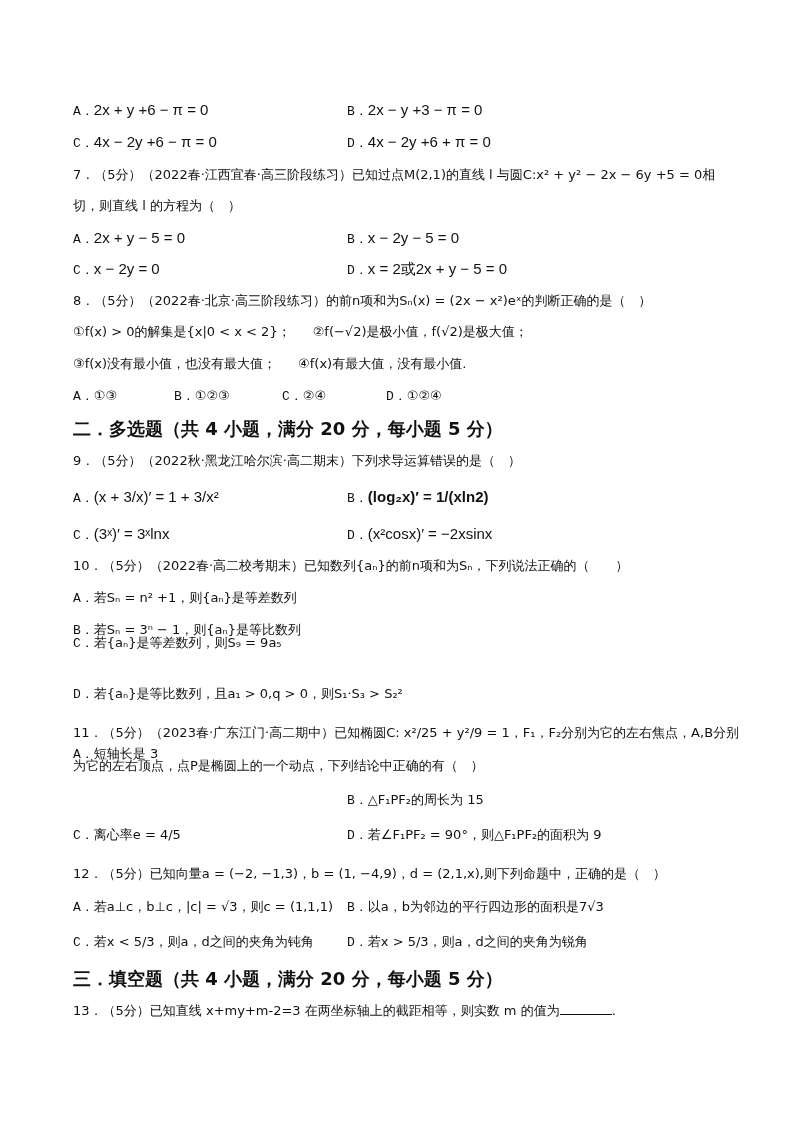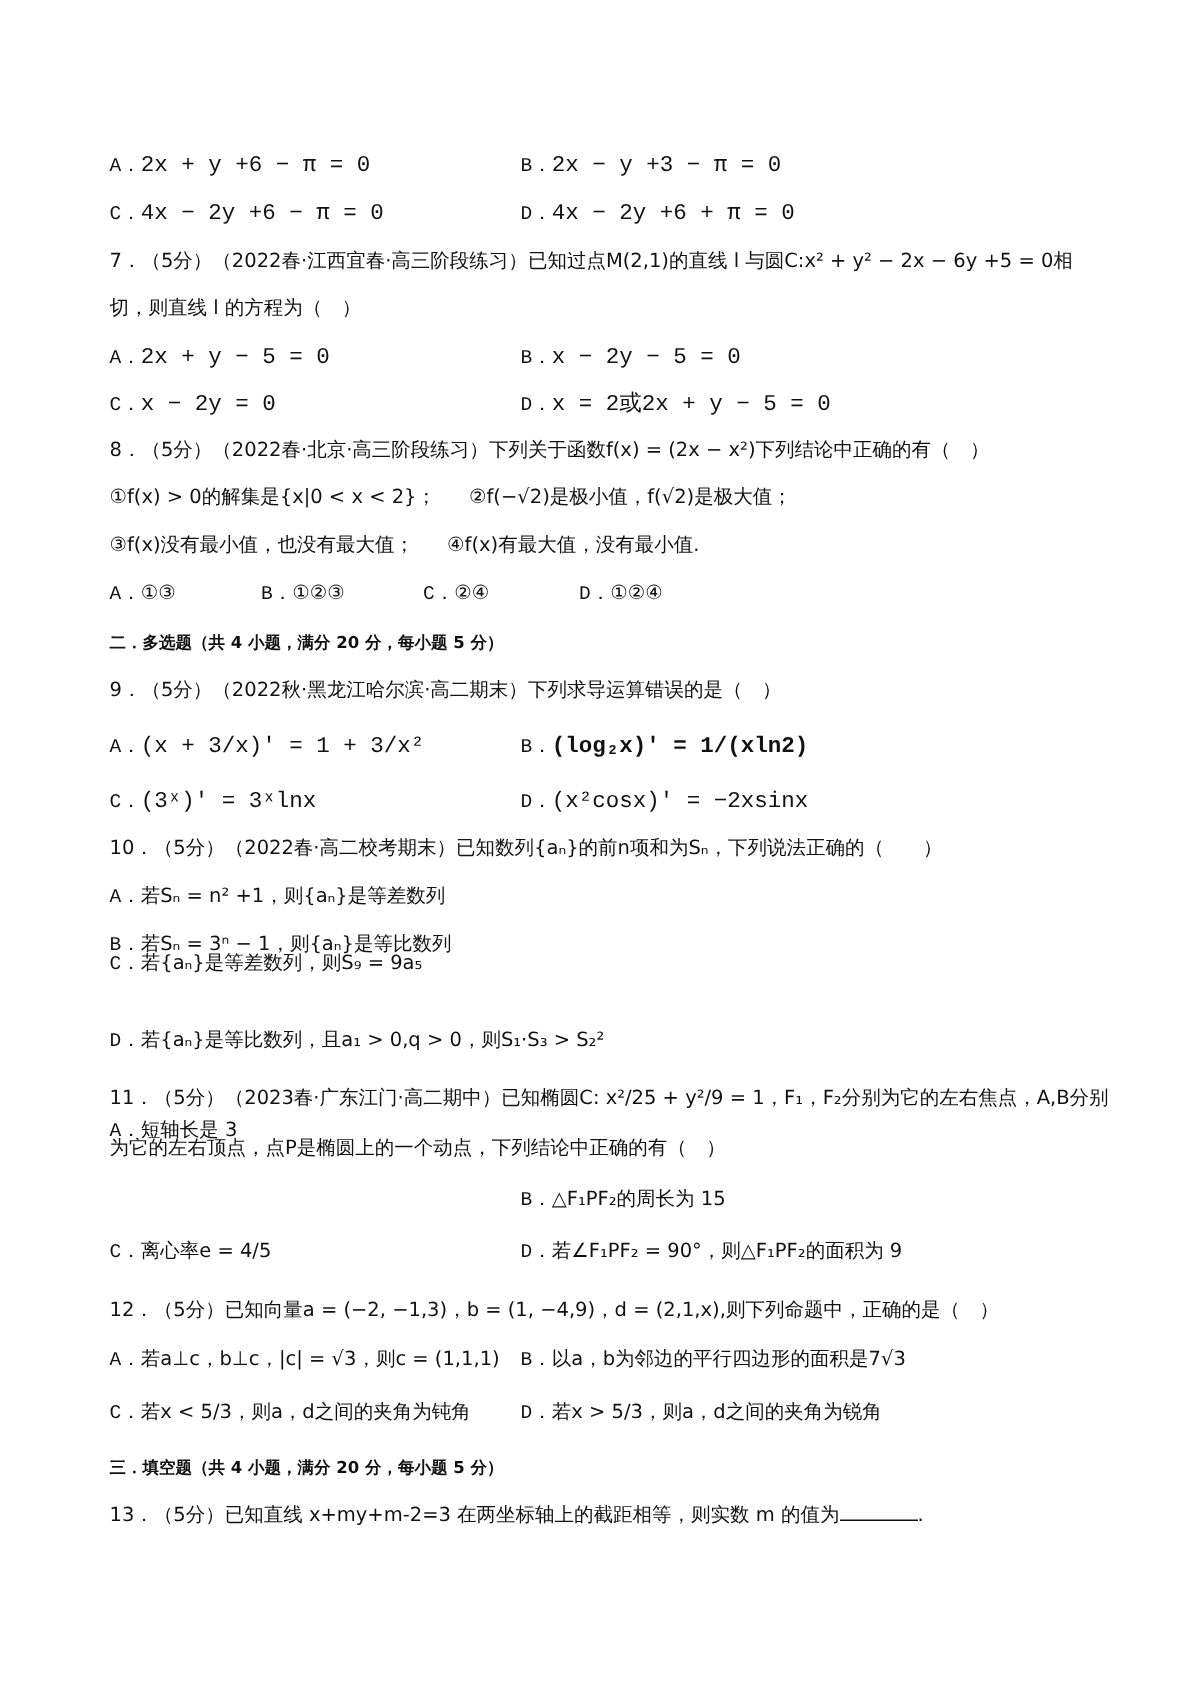--- a/index.html
+++ b/index.html
@@ -2,23 +2,23 @@
 <html><head>
 <meta charset="utf-8">
 <style>
   html, body { margin:0; padding:0; background:#ffffff; }
   body { width:794px; height:1123px; position:relative; overflow:hidden;
          font-family:"DejaVu Serif","Liberation Serif", serif; color:#111; font-size:13.5px; }
   .line { position:absolute; left:73px; white-space:nowrap; line-height:20px; }
   .col2 { position:absolute; left:347px; white-space:nowrap; line-height:20px; }
   .opt { font-family:"Liberation Mono","DejaVu Sans Mono", monospace; font-size:13px; }
   .cn { font-family:"DejaVu Sans","Liberation Sans", sans-serif; font-size:13px;text-align:center; }
-  .m { font-family:Liberation Mono, monospace; font-size:15px; }
+  .m { font-family:Liberation Sans, sans-serif; font-size:15px; }
   .b { font-weight:bold; }
-  .sec { font-family:"DejaVu Sans","Liberation Sans", sans-serif; font-size:11px; font-weight:bold; }
+  .sec { font-family:"DejaVu Sans","Liberation Sans", sans-serif; font-size:18px; font-weight:bold; }
   .blank { display:inline-block; width:52px; border-bottom:1px solid #111; height:12px; vertical-align:baseline; }
 </style>
 </head>
 <body>
 
 <div class="line" style="top:100px">
   <span class="opt">A．</span><span class="m">2x + y +6 − π = 0</span>
 </div>
 <div class="col2" style="top:100px">
   <span class="opt">B．</span><span class="m">2x − y +3 − π = 0</span>
@@ -43,21 +43,21 @@
   <span class="opt">B．</span><span class="m">x − 2y − 5 = 0</span>
 </div>
 <div class="line" style="top:259px">
   <span class="opt">C．</span><span class="m">x − 2y = 0</span>
 </div>
 <div class="col2" style="top:259px">
   <span class="opt">D．</span><span class="m">x = 2或2x + y − 5 = 0</span>
 </div>
 
 <div class="line cn" style="top:291px">
-  <span>8．</span><span>（5分）</span><span>（2022春·北京·高三阶段练习）</span><span>下列关于函数f(x) = (2x − x²)下列结论中正确的有（　）</span>
+  <span>8．</span><span>（5分）</span><span>（2022春·北京·高三阶段练习）</span><span>的前n项和为Sₙ(x) = (2x − x²)eˣ的判断正确的是（　）</span>
 </div>
 <div class="line cn" style="top:322px">
   <span>①f(x) &gt; 0的解集是{x|0 &lt; x &lt; 2}；</span><span style="display:inline-block;width:22px"></span><span>②f(−√2)是极小值，f(√2)是极大值；</span>
 </div>
 <div class="line cn" style="top:354px">
   <span>③f(x)没有最小值，也没有最大值；</span><span style="display:inline-block;width:22px"></span><span>④f(x)有最大值，没有最小值.</span>
 </div>
 <div class="line cn" style="top:386px">
   <span class="opt">A．</span><span>①③</span>
 </div>

